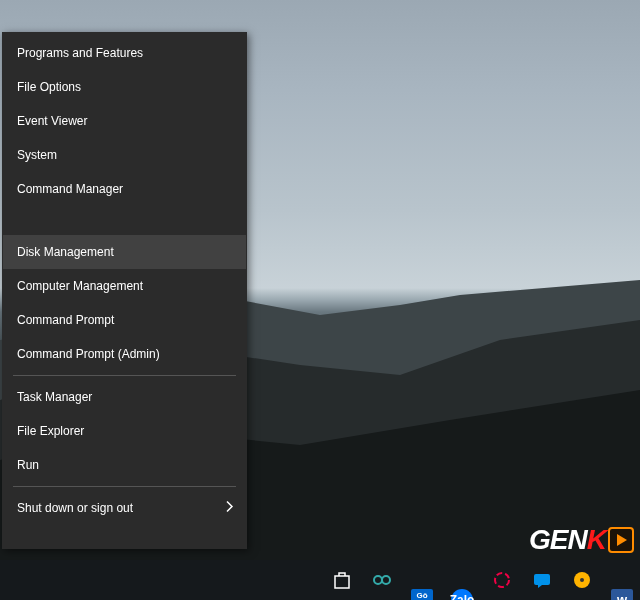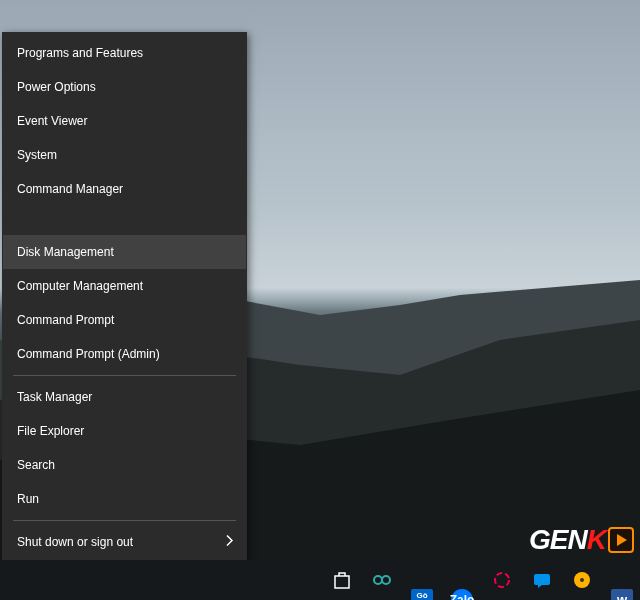--- a/index.html
+++ b/index.html
@@ -125,32 +125,31 @@
     <svg viewBox="0 0 640 320" preserveAspectRatio="none">
       <path d="M0,60 L80,50 L160,30 L240,20 L320,35 L400,25 L460,15 L520,10 L580,5 L640,0 L640,320 L0,320 Z" fill="#3d4548"></path>
       <path d="M0,120 L100,90 L200,70 L300,85 L400,95 L500,60 L640,40 L640,320 L0,320 Z" fill="#262b2c"></path>
       <path d="M0,180 L150,150 L300,165 L450,140 L640,110 L640,320 L0,320 Z" fill="#161a1a"></path>
     </svg>
   </div>
 </div>
 
 <div class="context-menu" id="ctx">
     <div class="menu-item"><span>Programs and Features</span></div>
-    <div class="menu-item"><span>Power Options</span></div>
+    <div class="menu-item"><span>File Options</span></div>
     <div class="menu-item"><span>Event Viewer</span></div>
     <div class="menu-item"><span>System</span></div>
     <div class="menu-item"><span>Command Manager</span></div>
     <div class="menu-item hover"><span>Disk Management</span></div>
     <div class="menu-item"><span>Computer Management</span></div>
     <div class="menu-item"><span>Command Prompt</span></div>
     <div class="menu-item"><span>Command Prompt (Admin)</span></div>
     <div class="menu-sep"></div>
     <div class="menu-item"><span>Task Manager</span></div>
     <div class="menu-item"><span>File Explorer</span></div>
-    <div class="menu-item"><span>Search</span></div>
     <div class="menu-item"><span>Run</span></div>
     <div class="menu-sep"></div>
     <div class="menu-item"><span>Shut down or sign out</span><span class="chev"><svg width="8" height="12" viewBox="0 0 8 12">
           <path d="M1,1 L6,6 L1,11" stroke="#fff" stroke-width="1.5" fill="none"></path>
         </svg></span></div>
     <div class="menu-item"></div>
   </div>
 
 <div class="watermark">
   <span>GEN</span>

